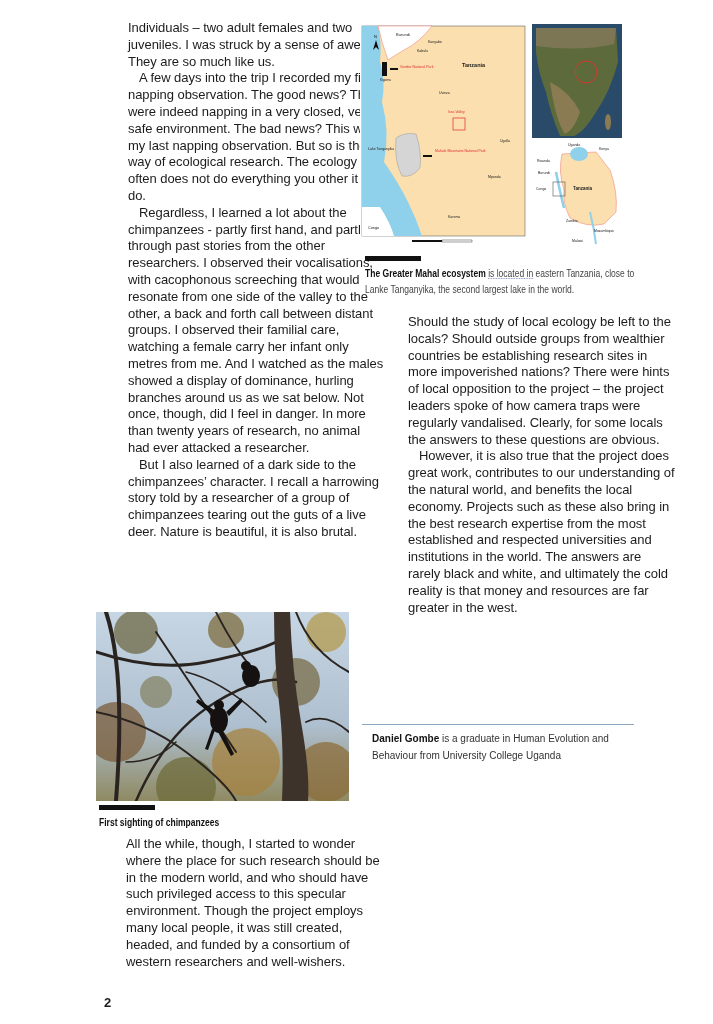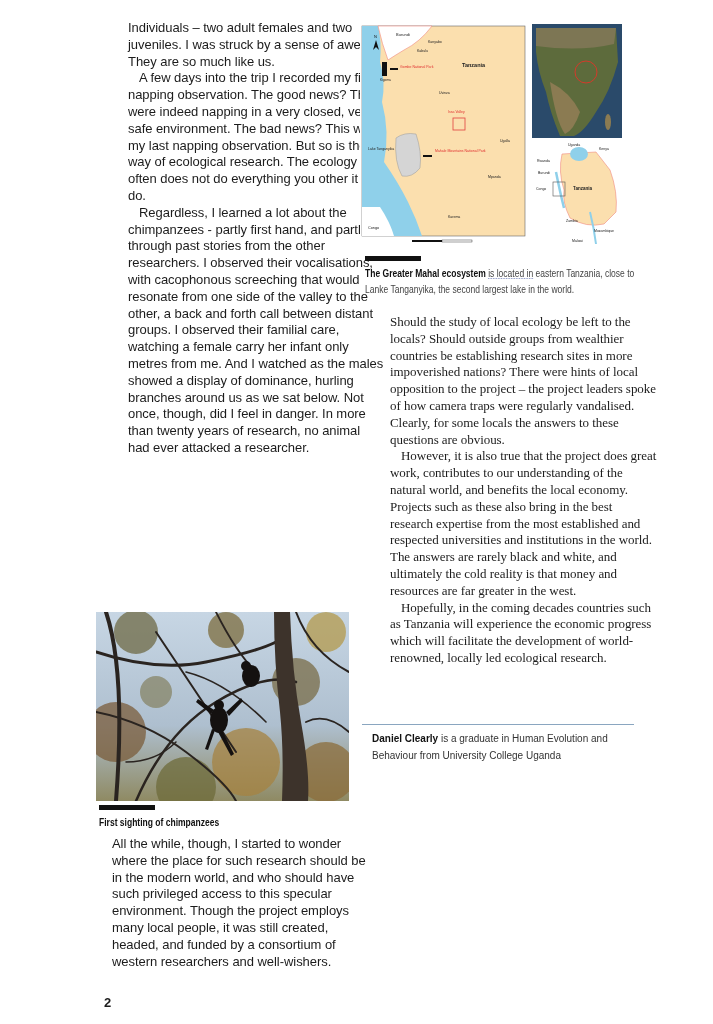--- a/index.html
+++ b/index.html
@@ -1,22 +1,22 @@
 <!DOCTYPE html>
 <html><head>
 <meta charset="utf-8">
 <style>
   html, body { margin: 0; padding: 0; background: #ffffff; }
   body { width: 713px; height: 1024px; position: relative; overflow: hidden; font-family: "Liberation Sans", sans-serif; color: #1c1c1c; }
   .col { position: absolute; font-size: 13px; line-height: 16.8px; letter-spacing: -0.05px; margin-left: 28px; }
   .col p { margin: 0; }
   .indent { text-indent: 11px; }
   #left-top { left: 100px; top: 20px; width: 256px; }
-  #left-bottom { left: 84px; top: 836px; width: 256px; }
-  #right-text { left: 362px; top: 314px; width: 268px; font-family: Liberation Serif, serif; }
+  #left-bottom { left: 98px; top: 836px; width: 256px; }
+  #right-text { left: 380px; top: 314px; width: 268px; }
   .photo { position: absolute; left: 96px; top: 612px; width: 253px; height: 189px; overflow: hidden; background: #b9c6cf; }
   .cap-bar { position: absolute; height: 5px; background: #111; }
   .caption { position: absolute; font-family: "Liberation Sans", sans-serif; font-size: 10.4px; line-height: 16px; transform: scaleX(0.82); transform-origin: left top; }
   .caption b { font-weight: bold; color: #111; }
   .caption .light { color: #444; }
   .caption .underline { text-decoration: underline dotted #7f8bbd; color: #444; }
   #photo-caption { left: 99px; top: 815px; white-space: nowrap; }
   #map-caption { left: 365px; top: 266px; width: 330px; }
   .map-box { position: absolute; left: 360px; top: 22px; width: 262px; height: 226px; background: #fff; }
   .divider { position: absolute; left: 362px; top: 724px; width: 272px; height: 1px; background: #8aa6c0; }
@@ -25,20 +25,21 @@
   .page-num { position: absolute; left: 104px; top: 995px; font-weight: bold; font-size: 13px; }
   svg text { font-family: "Liberation Sans", sans-serif; }
 </style>
 </head>
 <body>
 
 <div class="col" id="left-top">
   <p>Individuals – two adult females and two juveniles. I was struck by a sense of awe. They are so much like us.</p>
   <p class="indent">A few days into the trip I recorded my first napping observation. The good news? They were indeed napping in a very closed, very safe environment. The bad news? This was my last napping observation. But so is the way of ecological research. The ecology often does not do everything you other it to do.</p>
   <p class="indent">Regardless, I learned a lot about the chimpanzees - partly first hand, and partly through past stories from the other researchers. I observed their vocalisations, with cacophonous screeching that would resonate from one side of the valley to the other, a back and forth call between distant groups. I observed their familial care, watching a female carry her infant only metres from me. And I watched as the males showed a display of dominance, hurling branches around us as we sat below. Not once, though, did I feel in danger. In more than twenty years of research, no animal had ever attacked a researcher.</p>
+  <p class="indent">But I also learned of a dark side to the chimpanzees’ character. I recall a harrowing story told by a researcher of a group of chimpanzees tearing out the guts of a live deer. Nature is beautiful, it is also brutal.</p>
 </div>
 
 <div class="photo" title="Chimpanzees silhouetted in trees">
   <svg width="253" height="189" viewBox="0 0 253 189">
     <defs>
       <linearGradient id="sky" x1="0" y1="0" x2="0" y2="1">
         <stop offset="0" stop-color="#c7d6e4"></stop>
         <stop offset="0.6" stop-color="#aebfcf"></stop>
         <stop offset="1" stop-color="#8f8a63"></stop>
       </linearGradient>
@@ -168,19 +169,18 @@
 </div>
 <div class="cap-bar" style="left:365px; top:256px; width:56px;"></div>
 <div class="caption" id="map-caption">
   <b>The Greater Mahal ecosystem</b>
   <span class="underline">is located in</span><span class="light"> eastern Tanzania, close to Lanke Tanganyika, the second largest lake in the world.</span>
 </div>
 
 <div class="col" id="right-text">
   <p>Should the study of local ecology be left to the locals? Should outside groups from wealthier countries be establishing research sites in more impoverished nations? There were hints of local opposition to the project – the project leaders spoke of how camera traps were regularly vandalised. Clearly, for some locals the answers to these questions are obvious.</p>
   <p class="indent">However, it is also true that the project does great work, contributes to our understanding of the natural world, and benefits the local economy. Projects such as these also bring in the best research expertise from the most established and respected universities and institutions in the world. The answers are rarely black and white, and ultimately the cold reality is that money and resources are far greater in the west.</p>
-  <p class="indent">Hopefully, in the coming decades countries such as Tanzania will experience the economic progress which will facilitate the development of world-renowned, locally led ecological research.</p>
 </div>
 
 <div class="divider"></div>
 <div class="bio">
-  <b>Daniel Clearly</b><span> is a graduate in Human Evolution and Behaviour from University College Uganda</span>
+  <b>Daniel Gombe</b><span> is a graduate in Human Evolution and Behaviour from University College Uganda</span>
 </div>
 
 </body></html>

